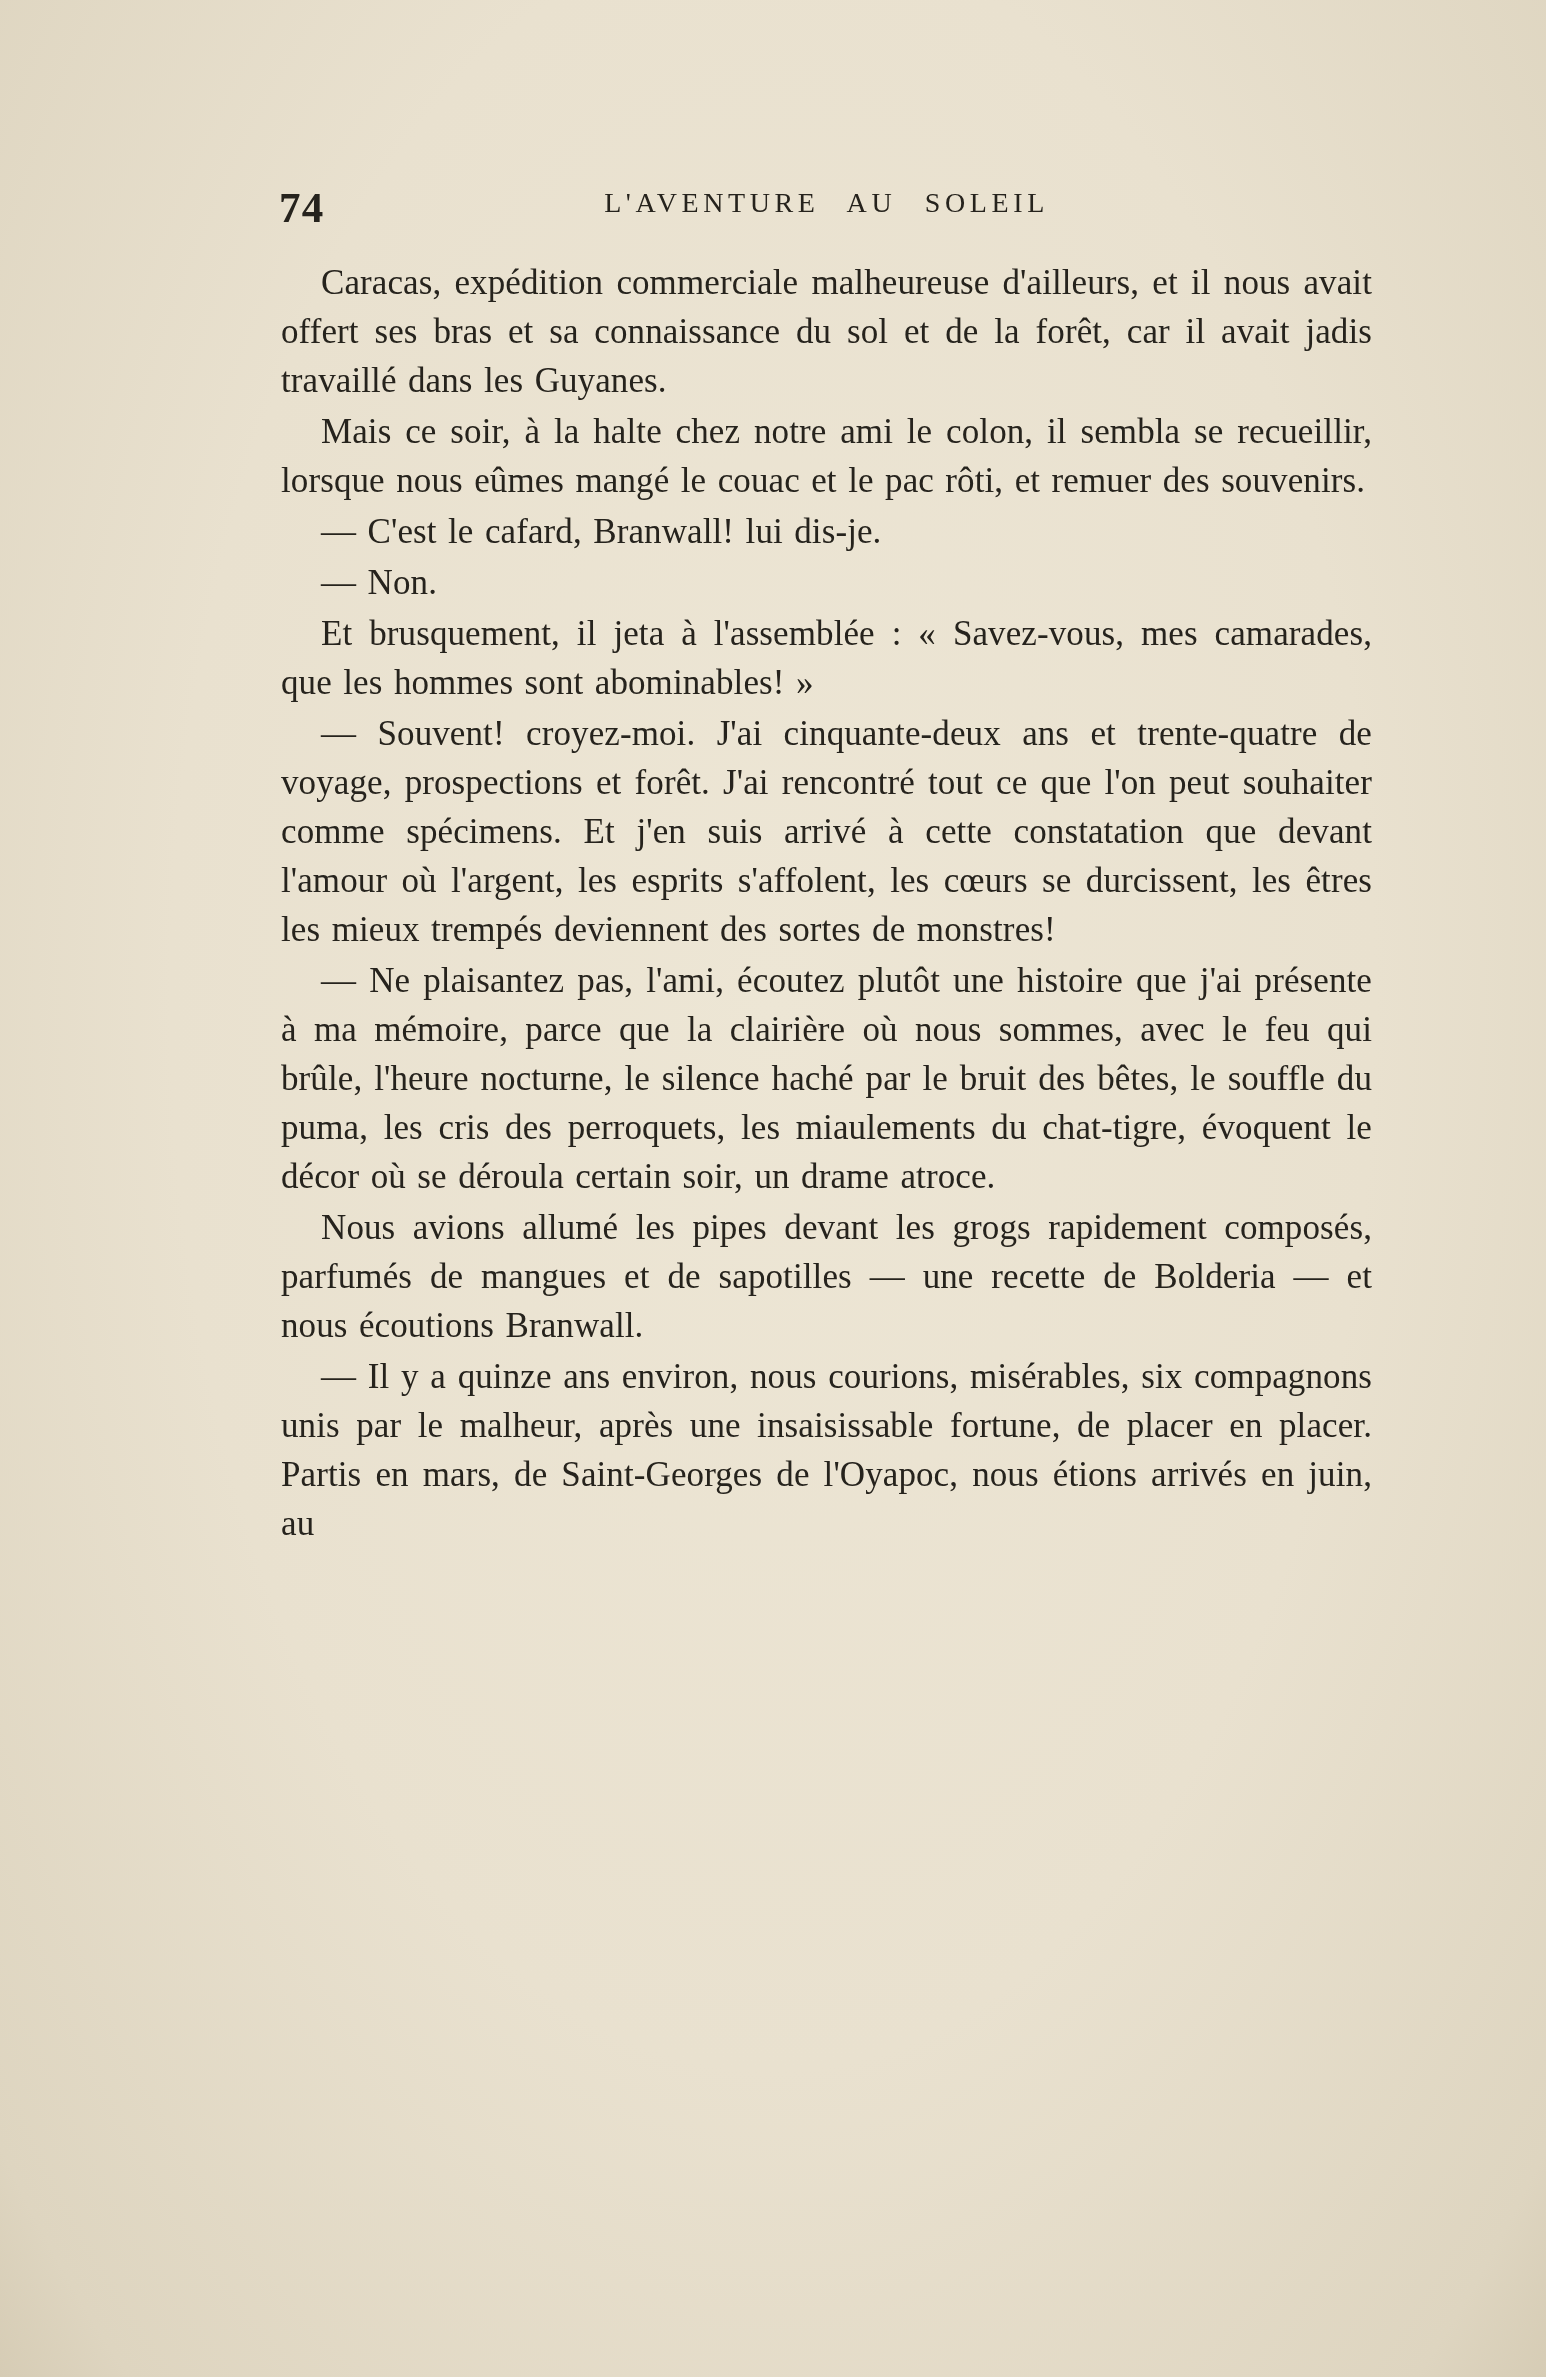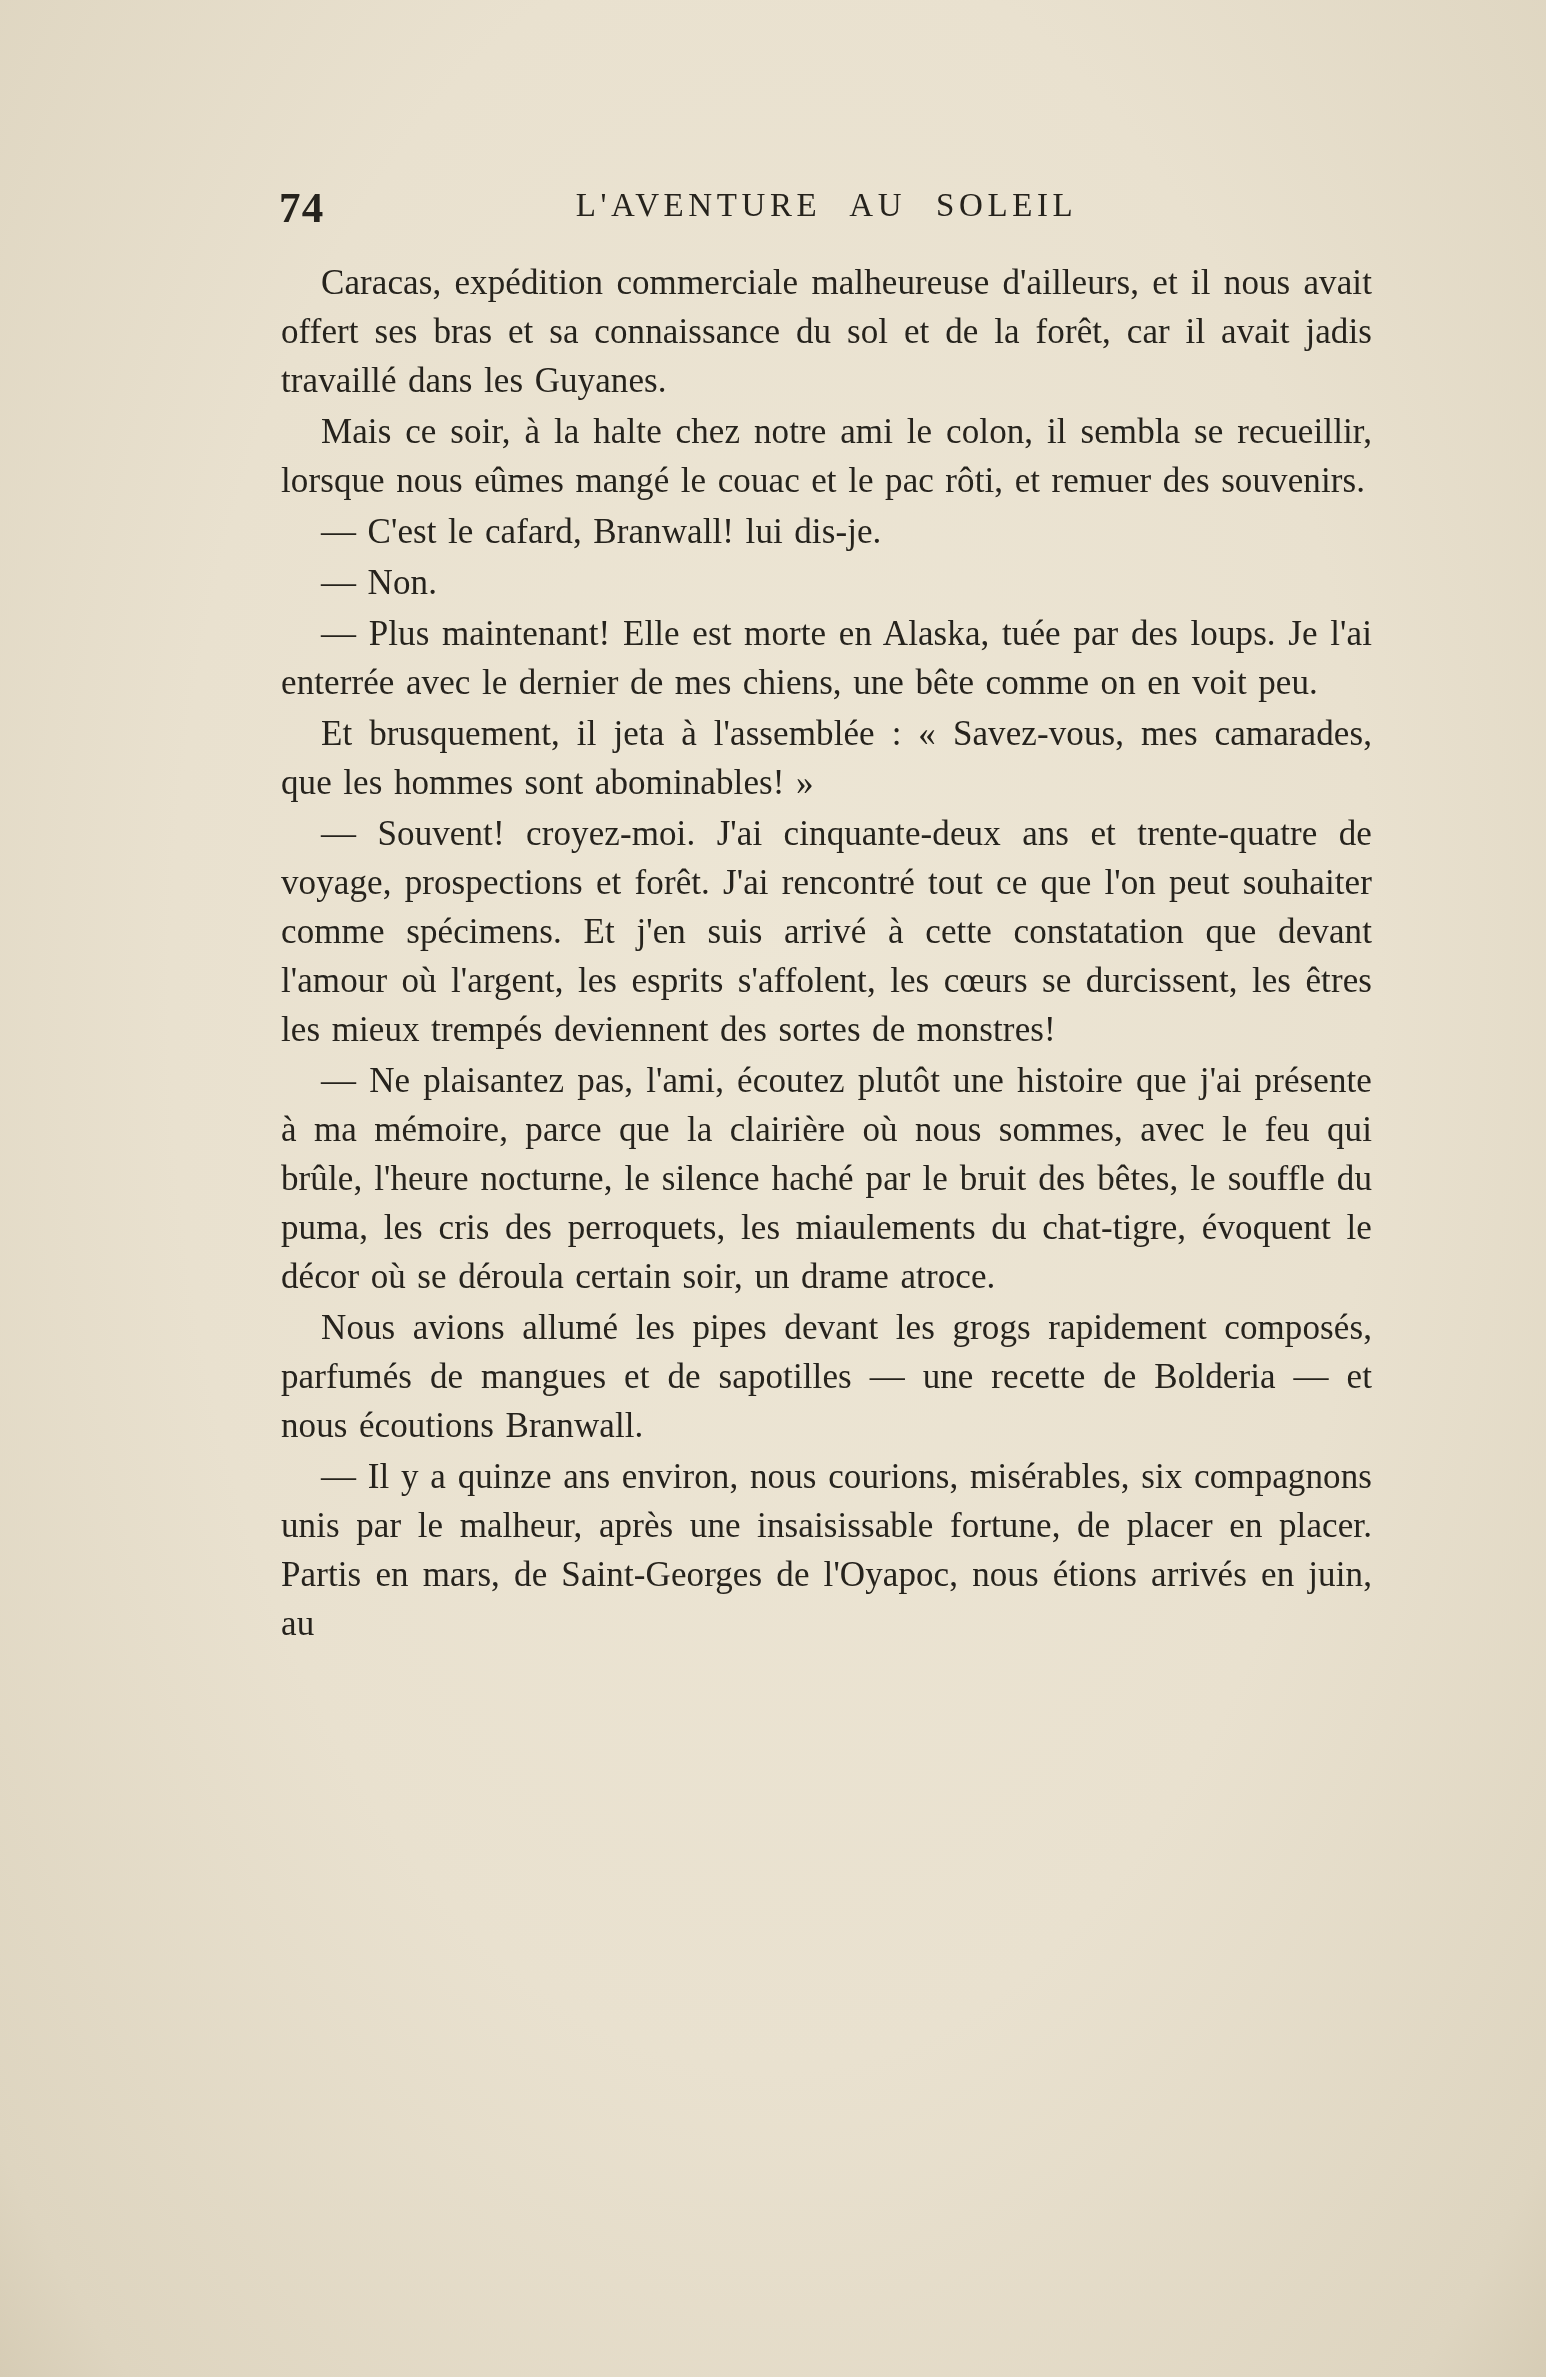--- a/index.html
+++ b/index.html
@@ -35,21 +35,21 @@
     font-size: 43px;
     font-weight: 700;
     letter-spacing: 1.3px;
   }
   .running-title {
     position: absolute;
     left: 0;
     right: 0;
     top: 4px;
     text-align: center;
-    font-size: 33px;
+    font-size: 28px;
     font-weight: 400;
     letter-spacing: 4.6px;
     word-spacing: 17px;
   }
   .text-block {
     position: absolute;
     top: 256px;
     left: 279px;
     width: 1095px;
   }
@@ -72,21 +72,20 @@
   <header class="running-head">
     <span class="folio">74</span>
     <span class="running-title">L'AVENTURE AU SOLEIL</span>
   </header>
 
   <main class="text-block">
     <p>Caracas, expédition commerciale malheureuse d'ailleurs, et il nous avait offert ses bras et sa connaissance du sol et de la forêt, car il avait jadis travaillé dans les Guyanes.</p>
     <p>Mais ce soir, à la halte chez notre ami le colon, il sembla se recueillir, lorsque nous eûmes mangé le couac et le pac rôti, et remuer des souvenirs.</p>
     <p>— C'est le cafard, Branwall! lui dis-je.</p>
     <p>— Non.</p>
-    <p>— Plus maintenant! Elle est morte en Alaska, tuée par des loups. Je l'ai enterrée avec le dernier de mes chiens, une bête comme on en voit peu.</p>
     <p>Et brusquement, il jeta à l'assemblée : « Savez-vous, mes camarades, que les hommes sont abominables! »</p>
     <p>— Souvent! croyez-moi. J'ai cinquante-deux ans et trente-quatre de voyage, prospections et forêt. J'ai rencontré tout ce que l'on peut souhaiter comme spécimens. Et j'en suis arrivé à cette constatation que devant l'amour où l'argent, les esprits s'affolent, les cœurs se durcissent, les êtres les mieux trempés deviennent des sortes de monstres!</p>
     <p>— Ne plaisantez pas, l'ami, écoutez plutôt une histoire que j'ai présente à ma mémoire, parce que la clairière où nous sommes, avec le feu qui brûle, l'heure nocturne, le silence haché par le bruit des bêtes, le souffle du puma, les cris des perroquets, les miaulements du chat-tigre, évoquent le décor où se déroula certain soir, un drame atroce.</p>
     <p>Nous avions allumé les pipes devant les grogs rapidement composés, parfumés de mangues et de sapotilles — une recette de Bolderia — et nous écoutions Branwall.</p>
     <p>— Il y a quinze ans environ, nous courions, misérables, six compagnons unis par le malheur, après une insaisissable fortune, de placer en placer. Partis en mars, de Saint-Georges de l'Oyapoc, nous étions arrivés en juin, au</p>
   </main>
 
 </div>
 
 

